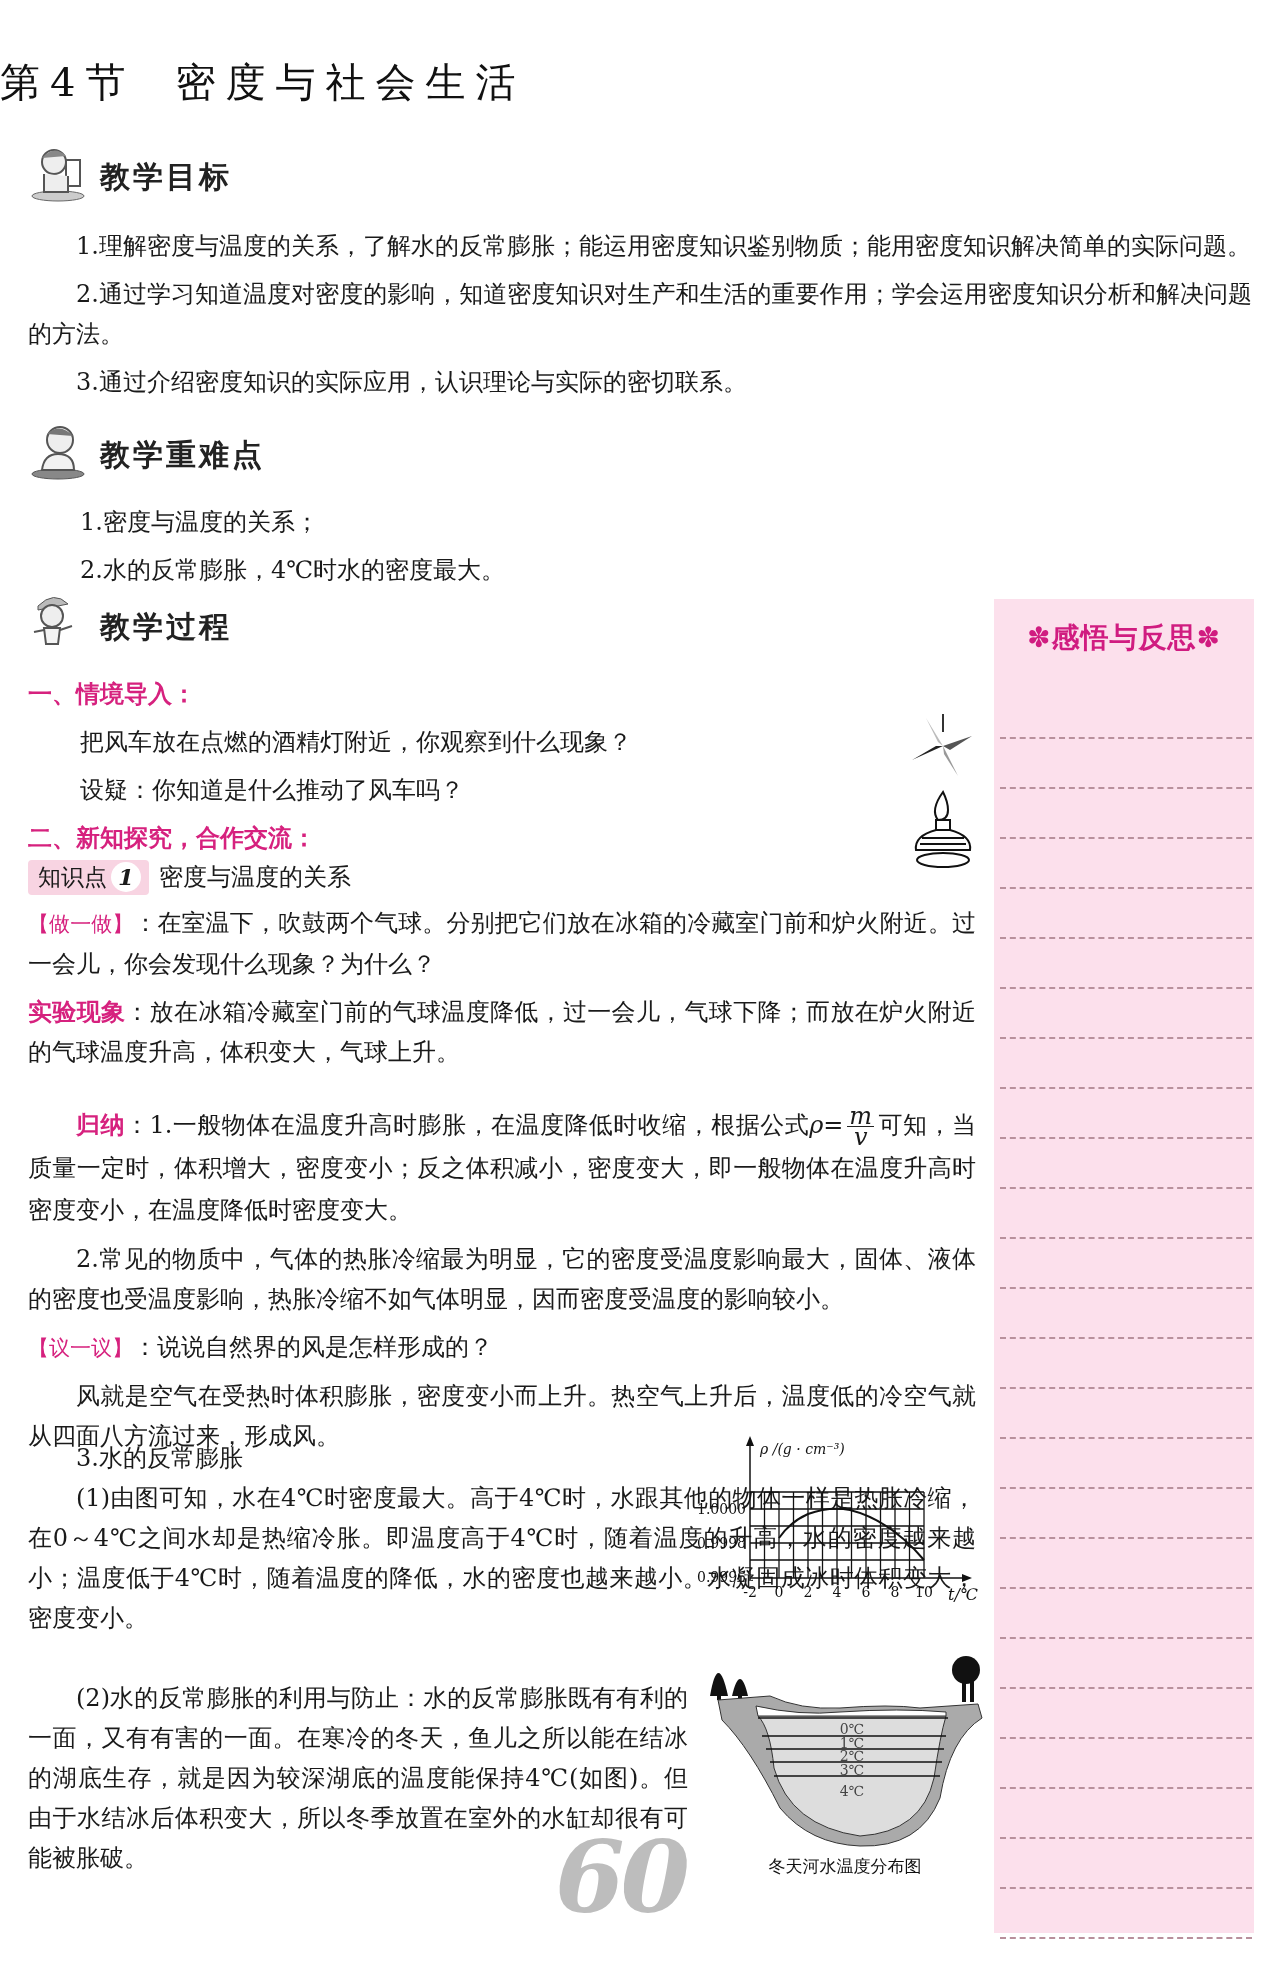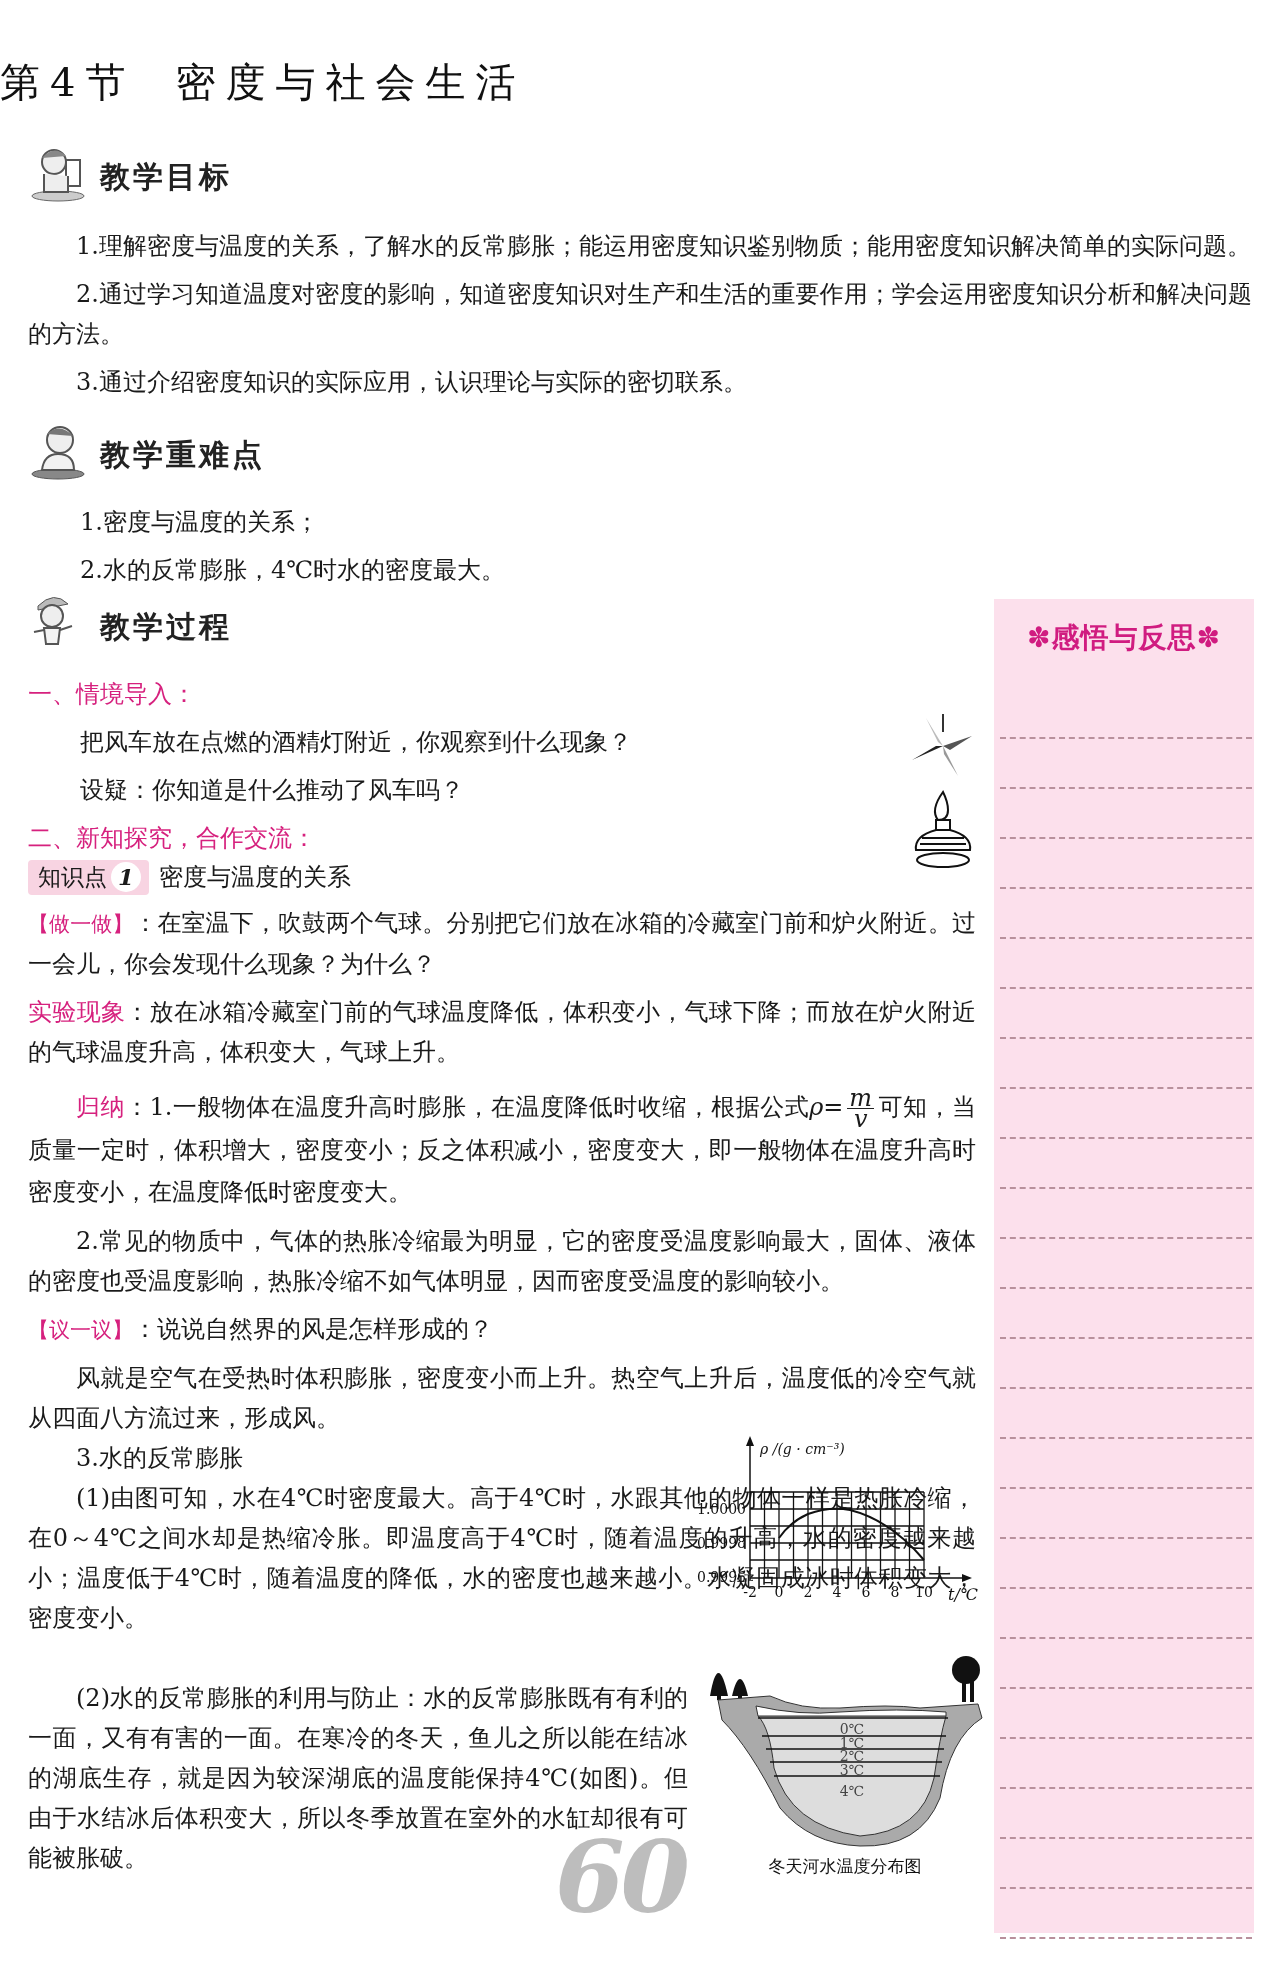--- a/index.html
+++ b/index.html
@@ -10,21 +10,21 @@
          letter-spacing:10px;font-family:"DejaVu Serif",serif;color:#111;}
   .title .gap{display:inline-block;width:40px;}
   .sec-head{height:52px;display:flex;align-items:flex-end;}
   .sec-head .icon{width:60px;height:60px;margin-right:4px;}
   .sec-head .label{position:relative;font-family:"DejaVu Sans","Liberation Sans",sans-serif;
         font-weight:bold;font-size:30px;letter-spacing:3px;color:#222;padding:0 10px 4px 8px;}
   .sec-head .label::after{content:"";position:absolute;left:0;right:0;bottom:-6px;height:22px;
         background:radial-gradient(circle at 50% 0,#fff 11px,#f6c5d8 12px) repeat-x;background-size:36px 22px;z-index:-1;}
   .para{font-size:24px;line-height:40px;text-align:justify;margin-top:8px;}
   .indent{text-indent:48px;}
-  .pink{color:#d6217e;font-family:"DejaVu Sans","Liberation Sans",sans-serif;}
+  .pink{color:#d6217e;font-family:"DejaVu Sans","Liberation Sans",sans-serif;font-weight:bold;}
   .bracket{color:#d6217e;font-family:"DejaVu Sans",sans-serif;font-size:21px;}
   .kp-tag{display:inline-block;background:#f8d4e2;border-radius:4px;padding:2px 8px 2px 10px;
           font-family:"DejaVu Sans",sans-serif;font-size:23px;}
   .kp-num{display:inline-block;width:30px;height:30px;border-radius:50%;background:#fff;text-align:center;
           font-style:italic;font-weight:bold;line-height:30px;margin-left:4px;font-family:"DejaVu Serif",serif;}
   .kp-title{font-family:"DejaVu Sans",sans-serif;font-size:24px;margin-left:5px;}
   .sidebar{left:994px;top:582px;width:260px;height:1334px;background:#fce0ec;margin-top:17px;}
   .sidebar .sb-title{text-align:center;margin-top:20px;font-family:"DejaVu Sans",sans-serif;
        font-weight:bold;font-size:28px;color:#d01c80;letter-spacing:1px;}
   .sidebar .lines{position:absolute;left:6px;right:2px;top:90px;bottom:0;}
@@ -85,22 +85,22 @@
 <div class="abs" style="left:28px;top:666px;width:948px;">
   <div class="para pink">一、情境导入：</div>
   <div class="para" style="padding-left:52px;">把风车放在点燃的酒精灯附近，你观察到什么现象？</div>
   <div class="para" style="padding-left:52px;">设疑：你知道是什么推动了风车吗？</div>
   <div class="para pink">二、新知探究，合作交流：</div>
   <div style="margin:2px 0 2px 0;">
     <span class="kp-tag"><span>知识点</span><span class="kp-num">1</span></span>
     <span class="kp-title">密度与温度的关系</span>
   </div>
   <div class="para"><span class="bracket">【做一做】</span><span>：在室温下，吹鼓两个气球。分别把它们放在冰箱的冷藏室门前和炉火附近。过一会儿，你会发现什么现象？为什么？</span></div>
-  <div class="para"><span class="pink">实验现象</span><span>：放在冰箱冷藏室门前的气球温度降低，体积变小，气球下降；而放在炉火附近的气球温度升高，体积变大，气球上升。</span></div>
-  <div class="para" style="margin-top:14px;text-indent:48px;line-height:42px;"><span class="pink">归纳</span><span>：1.一般物体在温度升高时膨胀，在温度降低时收缩，根据公式</span><span style="font-style:italic;">ρ=</span><span class="frac" style="text-indent:0;"><span class="num">m</span><span>v</span></span><span>可知，当质量一定时，体积增大，密度变小；反之体积减小，密度变大，即一般物体在温度升高时密度变小，在温度降低时密度变大。</span></div>
+  <div class="para"><span class="pink">实验现象</span><span>：放在冰箱冷藏室门前的气球温度降低，过一会儿，气球下降；而放在炉火附近的气球温度升高，体积变大，气球上升。</span></div>
+  <div class="para" style="margin-top:32px;text-indent:48px;line-height:42px;"><span class="pink">归纳</span><span>：1.一般物体在温度升高时膨胀，在温度降低时收缩，根据公式</span><span style="font-style:italic;">ρ=</span><span class="frac" style="text-indent:0;"><span class="num">m</span><span>v</span></span><span>可知，当质量一定时，体积增大，密度变小；反之体积减小，密度变大，即一般物体在温度升高时密度变小，在温度降低时密度变大。</span></div>
   <div class="para indent">2.常见的物质中，气体的热胀冷缩最为明显，它的密度受温度影响最大，固体、液体的密度也受温度影响，热胀冷缩不如气体明显，因而密度受温度的影响较小。</div>
   <div class="para"><span class="bracket">【议一议】</span><span>：说说自然界的风是怎样形成的？</span></div>
   <div class="para indent">风就是空气在受热时体积膨胀，密度变小而上升。热空气上升后，温度低的冷空气就从四面八方流过来，形成风。</div>
 </div>
 
 <div class="abs" style="left:28px;top:1430px;width:660px;">
   <div class="para indent">3.水的反常膨胀</div>
 </div>
 <div class="abs" style="left:28px;top:1470px;width:660px;height:160px;overflow:visible;">
   <div class="para indent" style="width:948px;">

